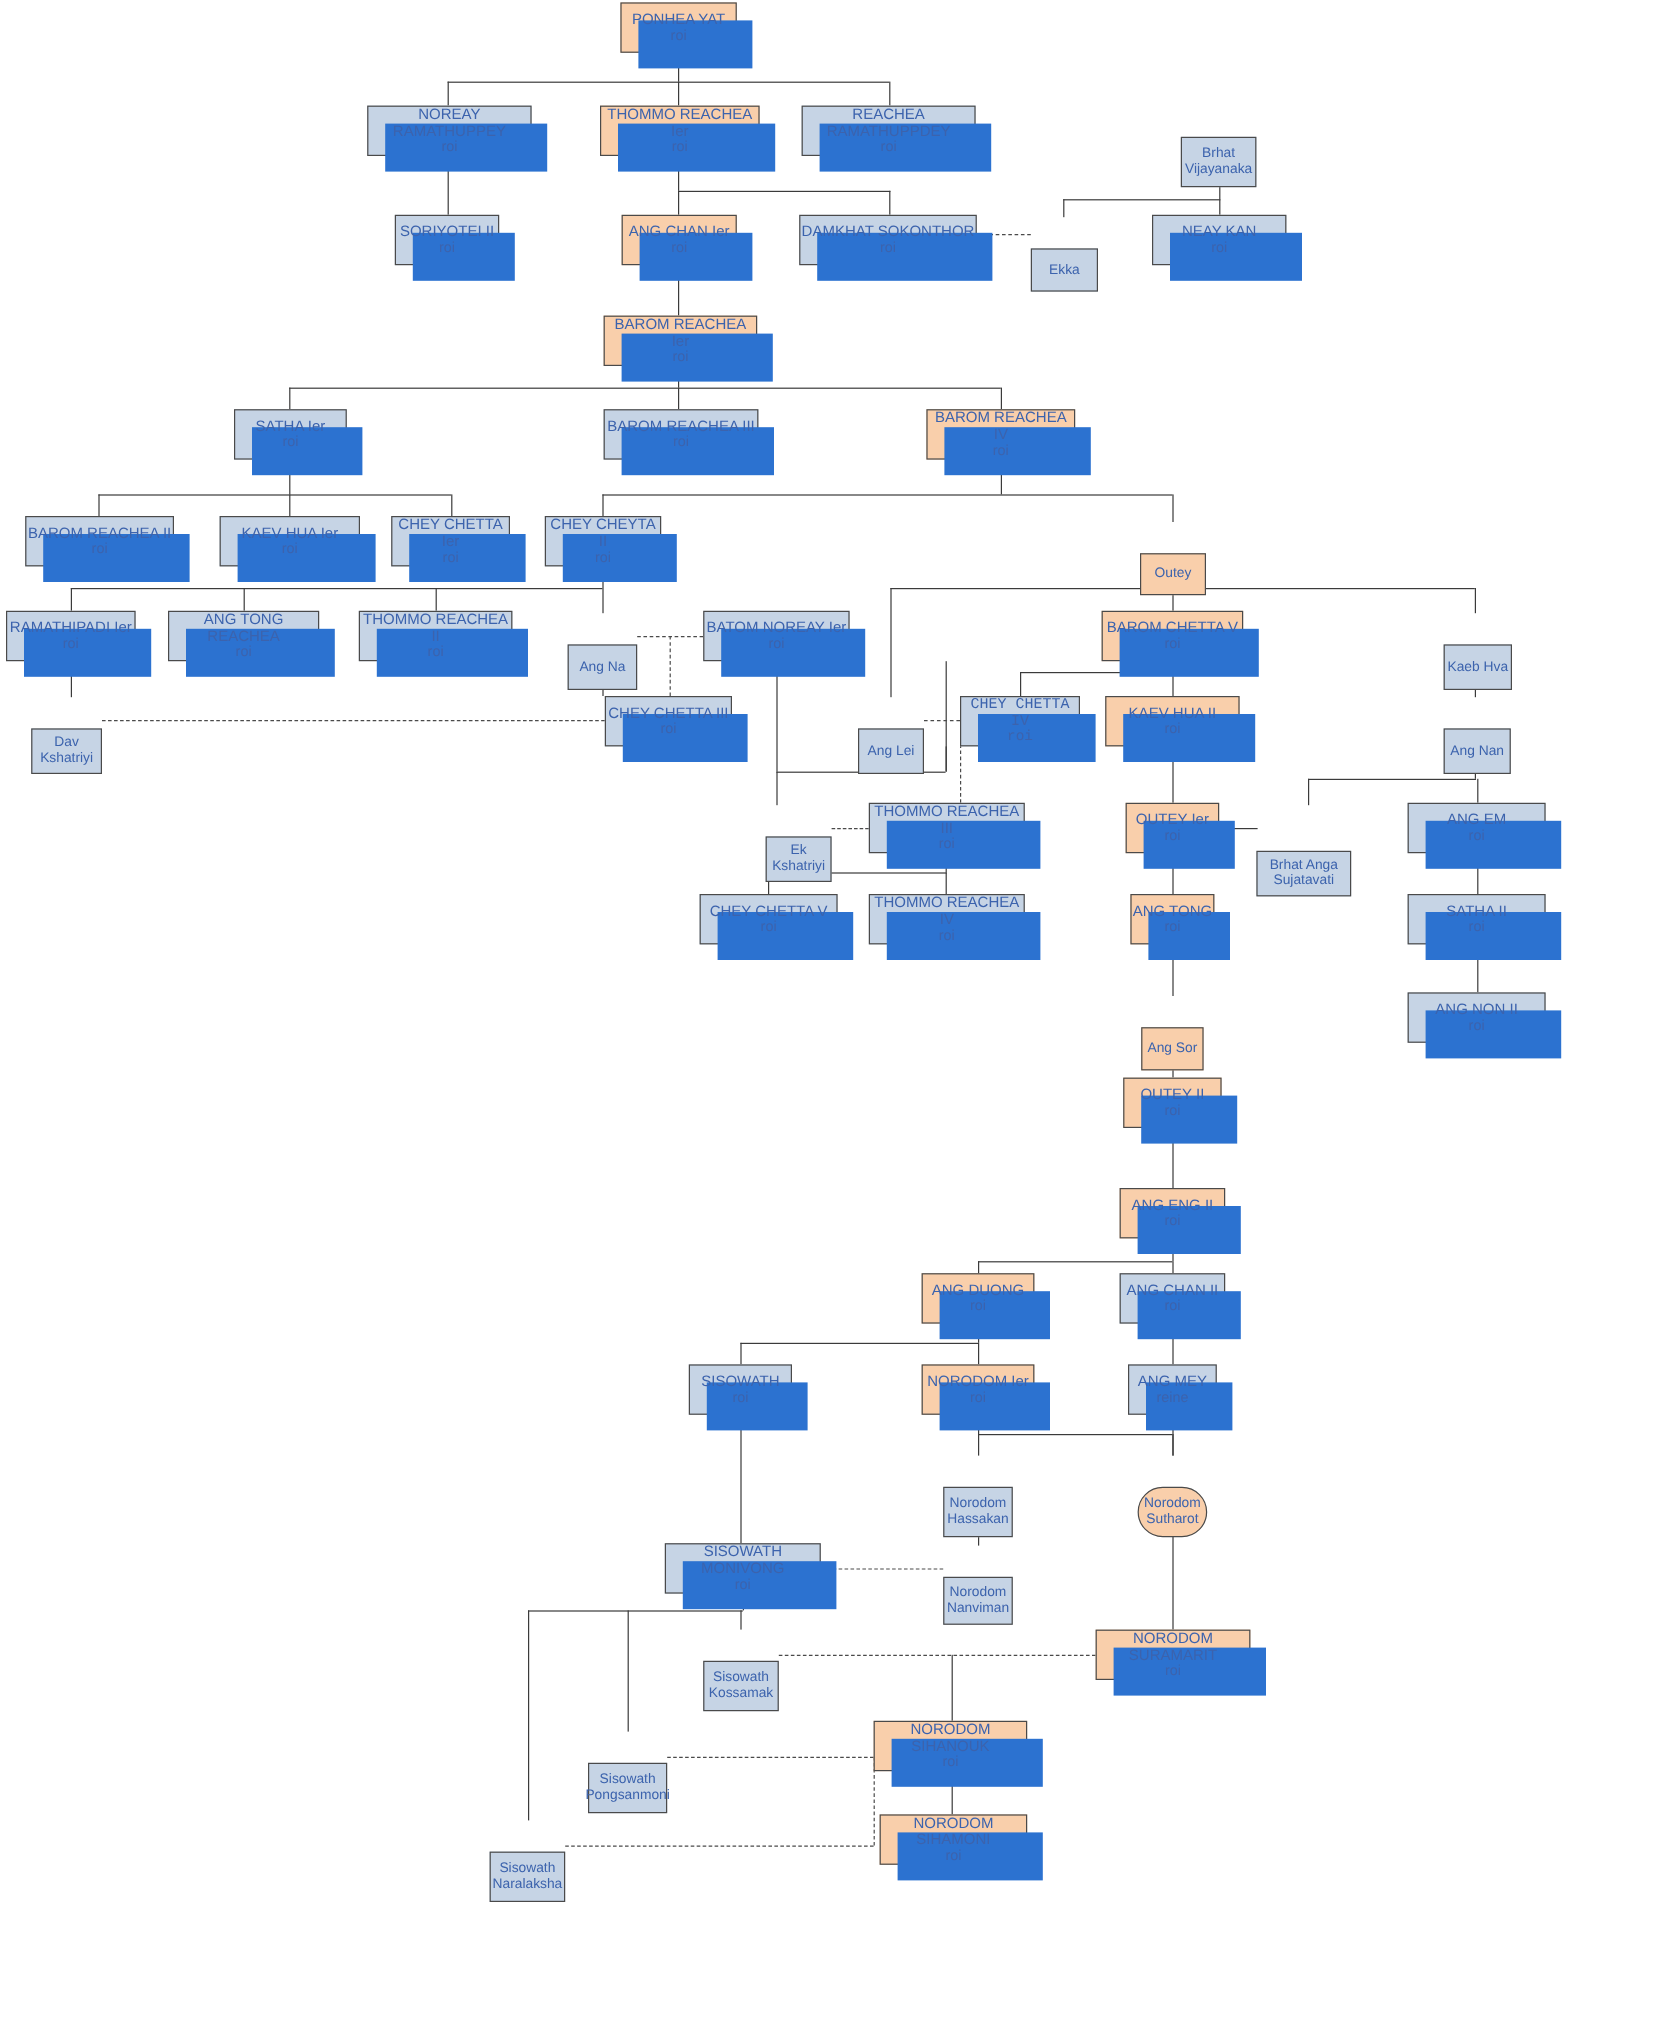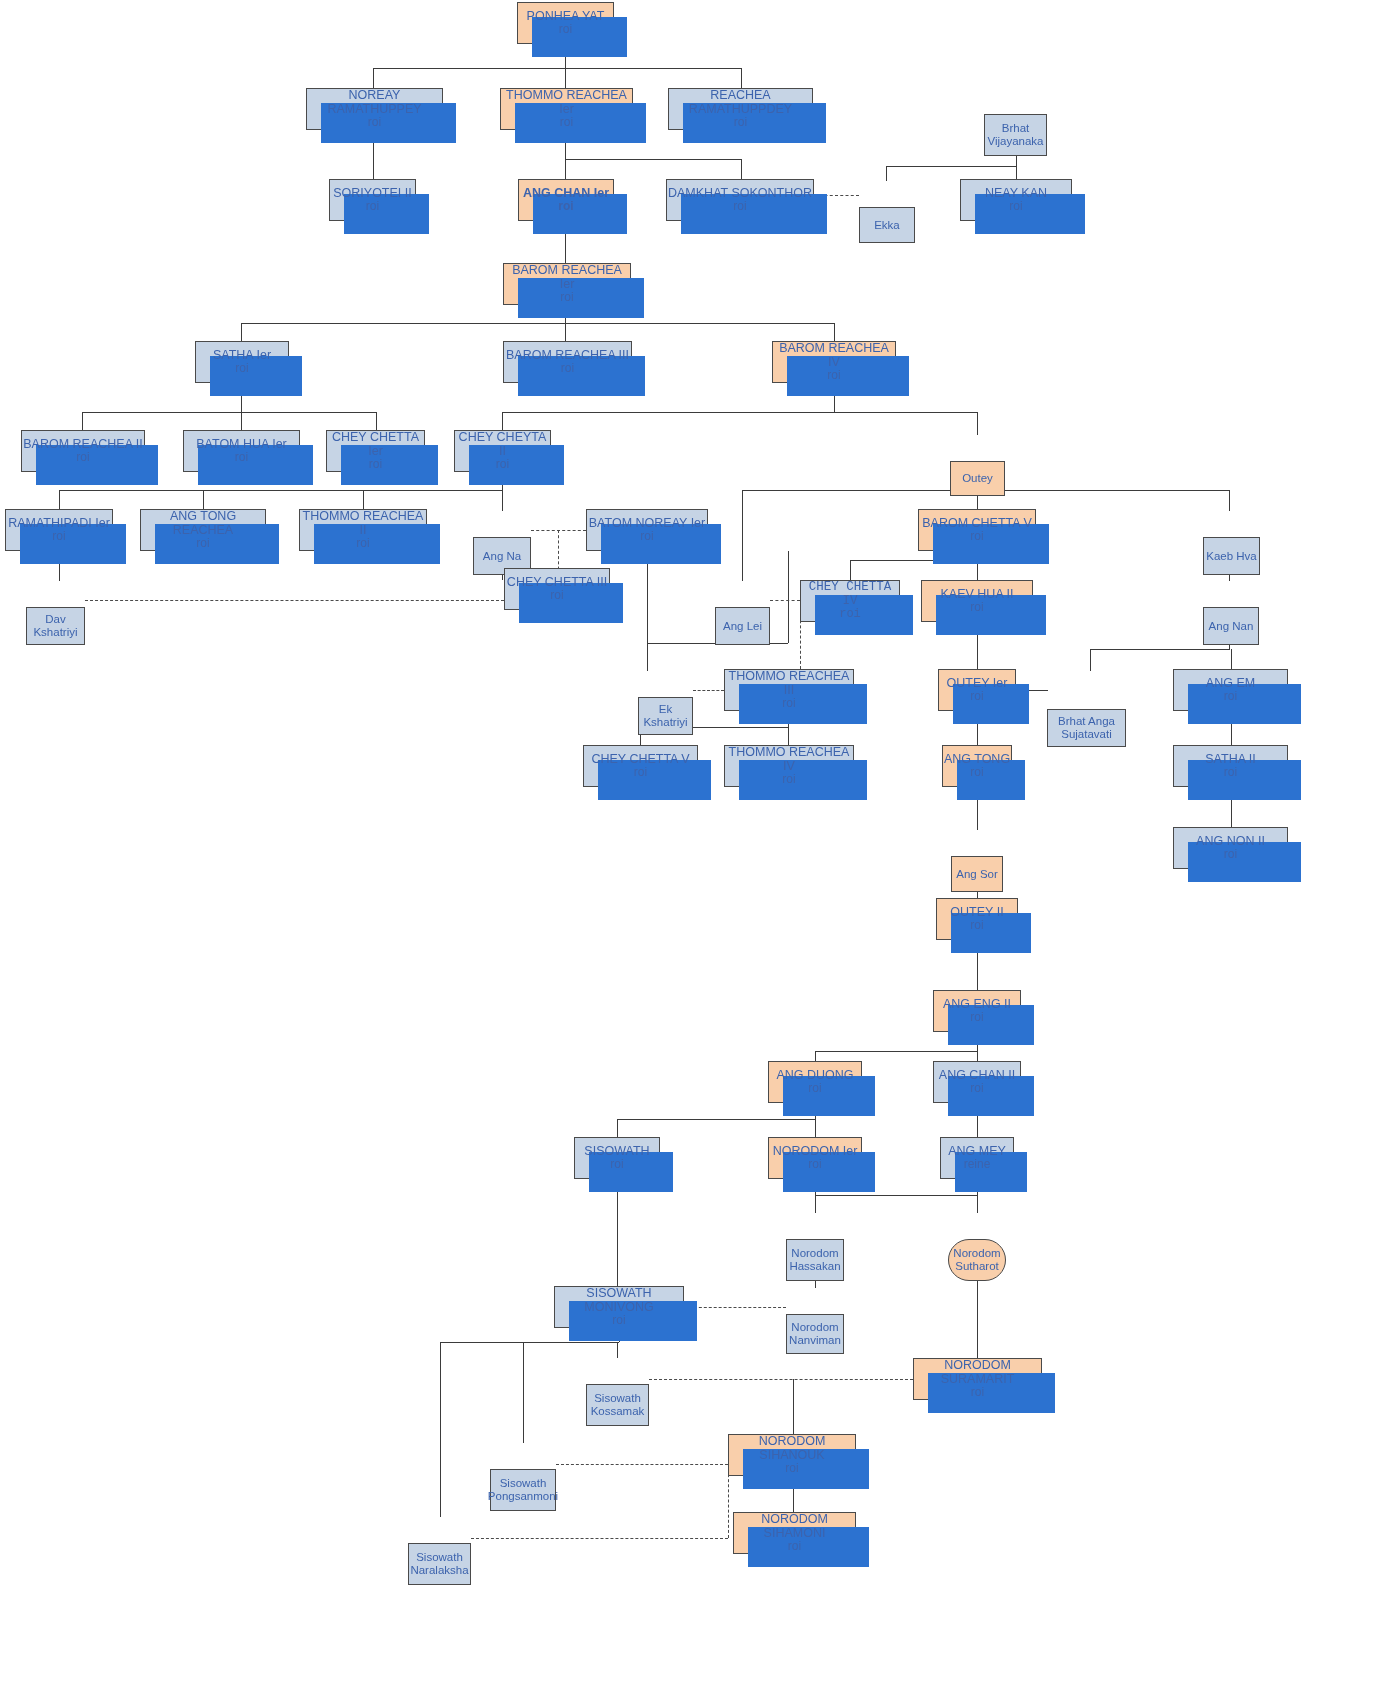--- a/index.html
+++ b/index.html
@@ -148,21 +148,21 @@
       <span class="nm">REACHEA RAMATHUPPDEY</span>
       <span class="rl">roi</span>
     </div>
     <div class="node blue sm" style="left: 984px; top: 88px; width: 63px; height: 42px;">
       <span class="nm">Brhat Vijayanaka</span>
     </div>
     <div class="node blue big shadow" style="left: 329px; top: 179px; width: 87px; height: 42px;">
       <span class="nm">SORIYOTEI II</span>
       <span class="rl">roi</span>
     </div>
-    <div class="node peach big shadow" style="left: 518px; top: 179px; width: 96px; height: 42px; font-weight: bold;">
+    <div class="node peach big shadow" style="left: 518px; top: 179px; width: 96px; height: 42px;">
       <span class="nm">ANG CHAN Ier</span>
       <span class="rl">roi</span>
     </div>
     <div class="node blue big shadow" style="left: 666px; top: 179px; width: 148px; height: 42px;">
       <span class="nm">DAMKHAT SOKONTHOR</span>
       <span class="rl">roi</span>
     </div>
     <div class="node blue sm" style="left: 859px; top: 181px; width: 56px; height: 36px;">
       <span class="nm">Ekka</span>
     </div>
@@ -184,21 +184,21 @@
     </div>
     <div class="node peach big shadow" style="left: 772px; top: 341px; width: 124px; height: 42px;">
       <span class="nm">BAROM REACHEA IV</span>
       <span class="rl">roi</span>
     </div>
     <div class="node blue big shadow" style="left: 21px; top: 430px; width: 124px; height: 42px;">
       <span class="nm">BAROM REACHEA II</span>
       <span class="rl">roi</span>
     </div>
     <div class="node blue big shadow" style="left: 183px; top: 430px; width: 117px; height: 42px;">
-      <span class="nm">BATOM HUA Ier</span>
+      <span class="nm">KAEV HUA Ier</span>
       <span class="rl">roi</span>
     </div>
     <div class="node blue big shadow" style="left: 326px; top: 430px; width: 99px; height: 42px;">
       <span class="nm">CHEY CHETTA Ier</span>
       <span class="rl">roi</span>
     </div>
     <div class="node blue big shadow" style="left: 454px; top: 430px; width: 97px; height: 42px;">
       <span class="nm">CHEY CHEYTA II</span>
       <span class="rl">roi</span>
     </div>
@@ -227,21 +227,21 @@
     <div class="node peach big shadow" style="left: 918px; top: 509px; width: 118px; height: 42px;">
       <span class="nm">BAROM CHETTA V</span>
       <span class="rl">roi</span>
     </div>
     <div class="node blue sm" style="left: 1203px; top: 511px; width: 57px; height: 38px; align-items: center;">
       <span class="nm">Kaeb Hva</span>
     </div>
     <div class="node blue sm" style="left: 26px; top: 581px; width: 59px; height: 38px;">
       <span class="nm">Dav Kshatriyi</span>
     </div>
-    <div class="node blue big shadow" style="left: 504px; top: 568px; width: 106px; height: 42px;">
+    <div class="node blue big shadow" style="left: 504px; top: 580px; width: 106px; height: 42px;">
       <span class="nm">CHEY CHETTA III</span>
       <span class="rl">roi</span>
     </div>
     <div class="node blue sm" style="left: 715px; top: 581px; width: 55px; height: 38px;">
       <span class="nm">Ang Lei</span>
     </div>
     <div class="node blue big shadow" style="left: 800px; top: 580px; width: 100px; height: 42px; font-family: Liberation Mono, monospace;">
       <span class="nm">CHEY CHETTA IV</span>
       <span class="rl">roi</span>
     </div>

